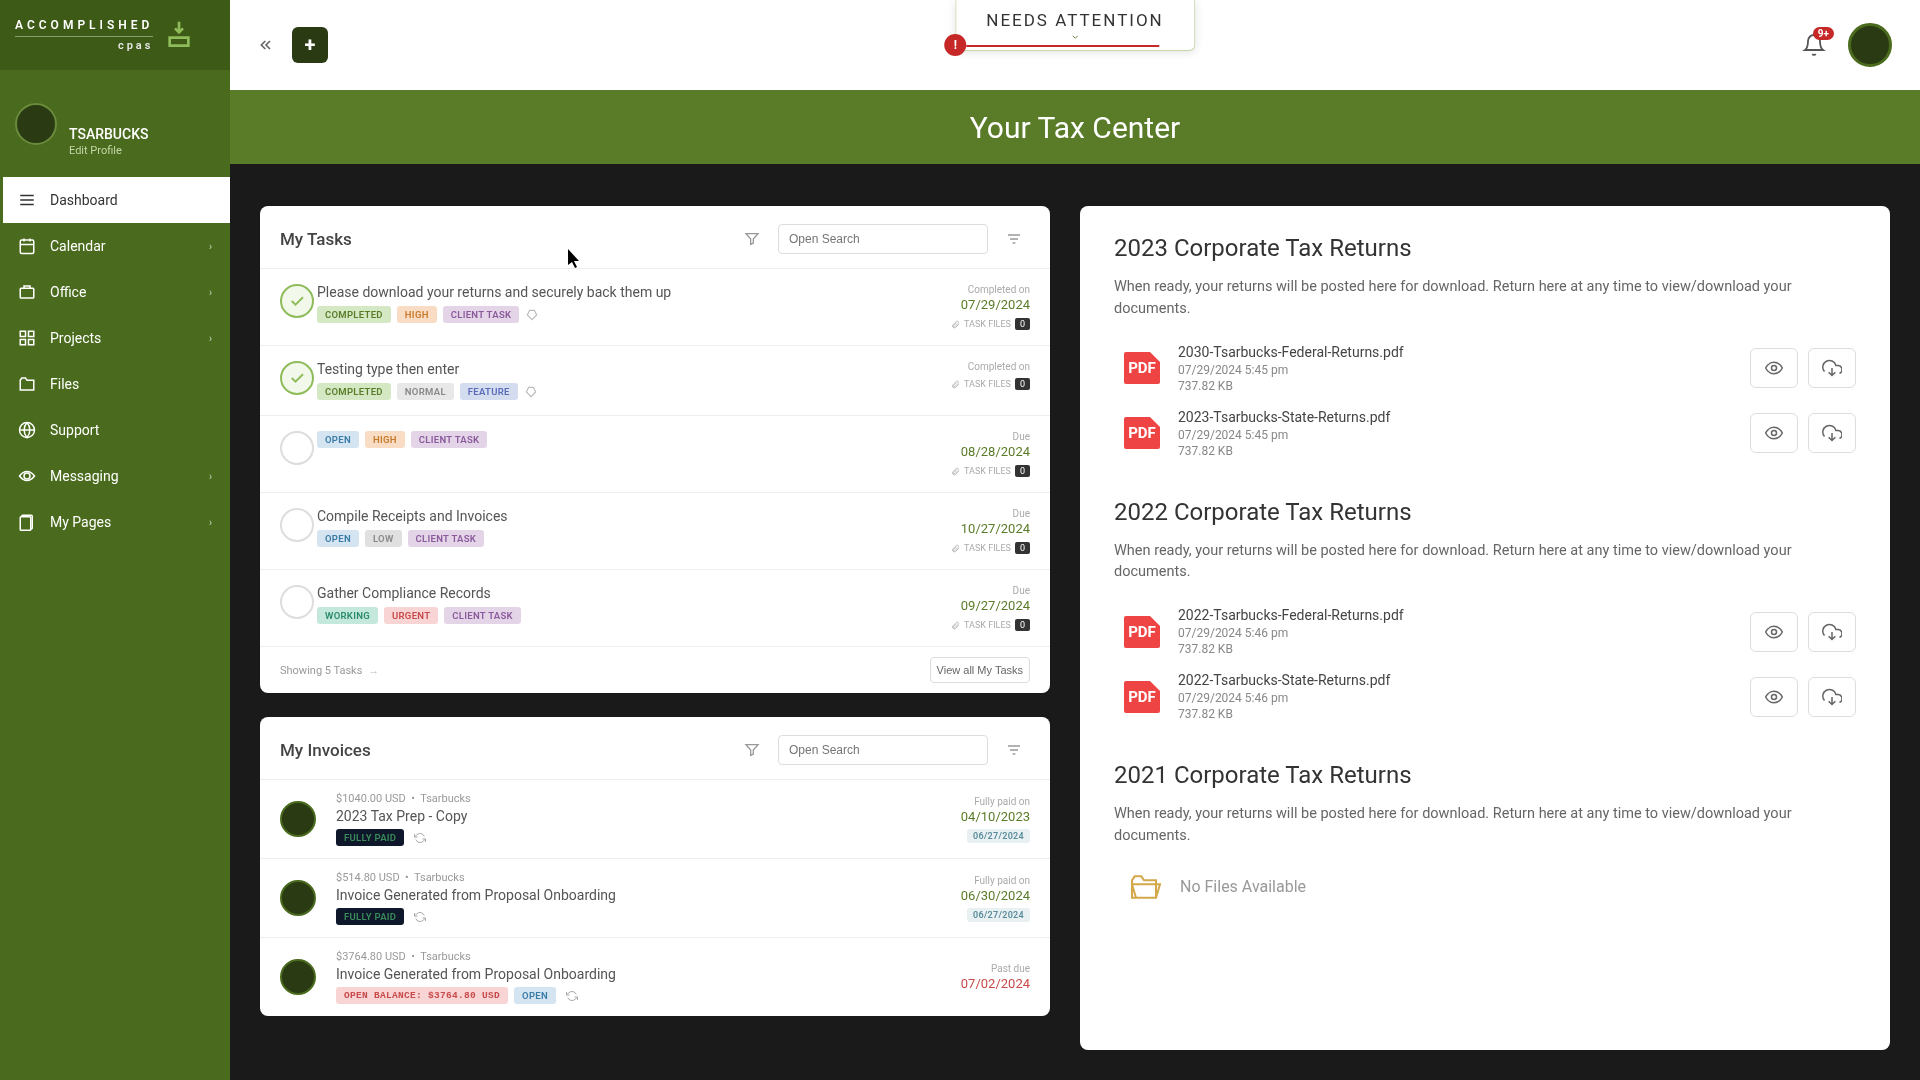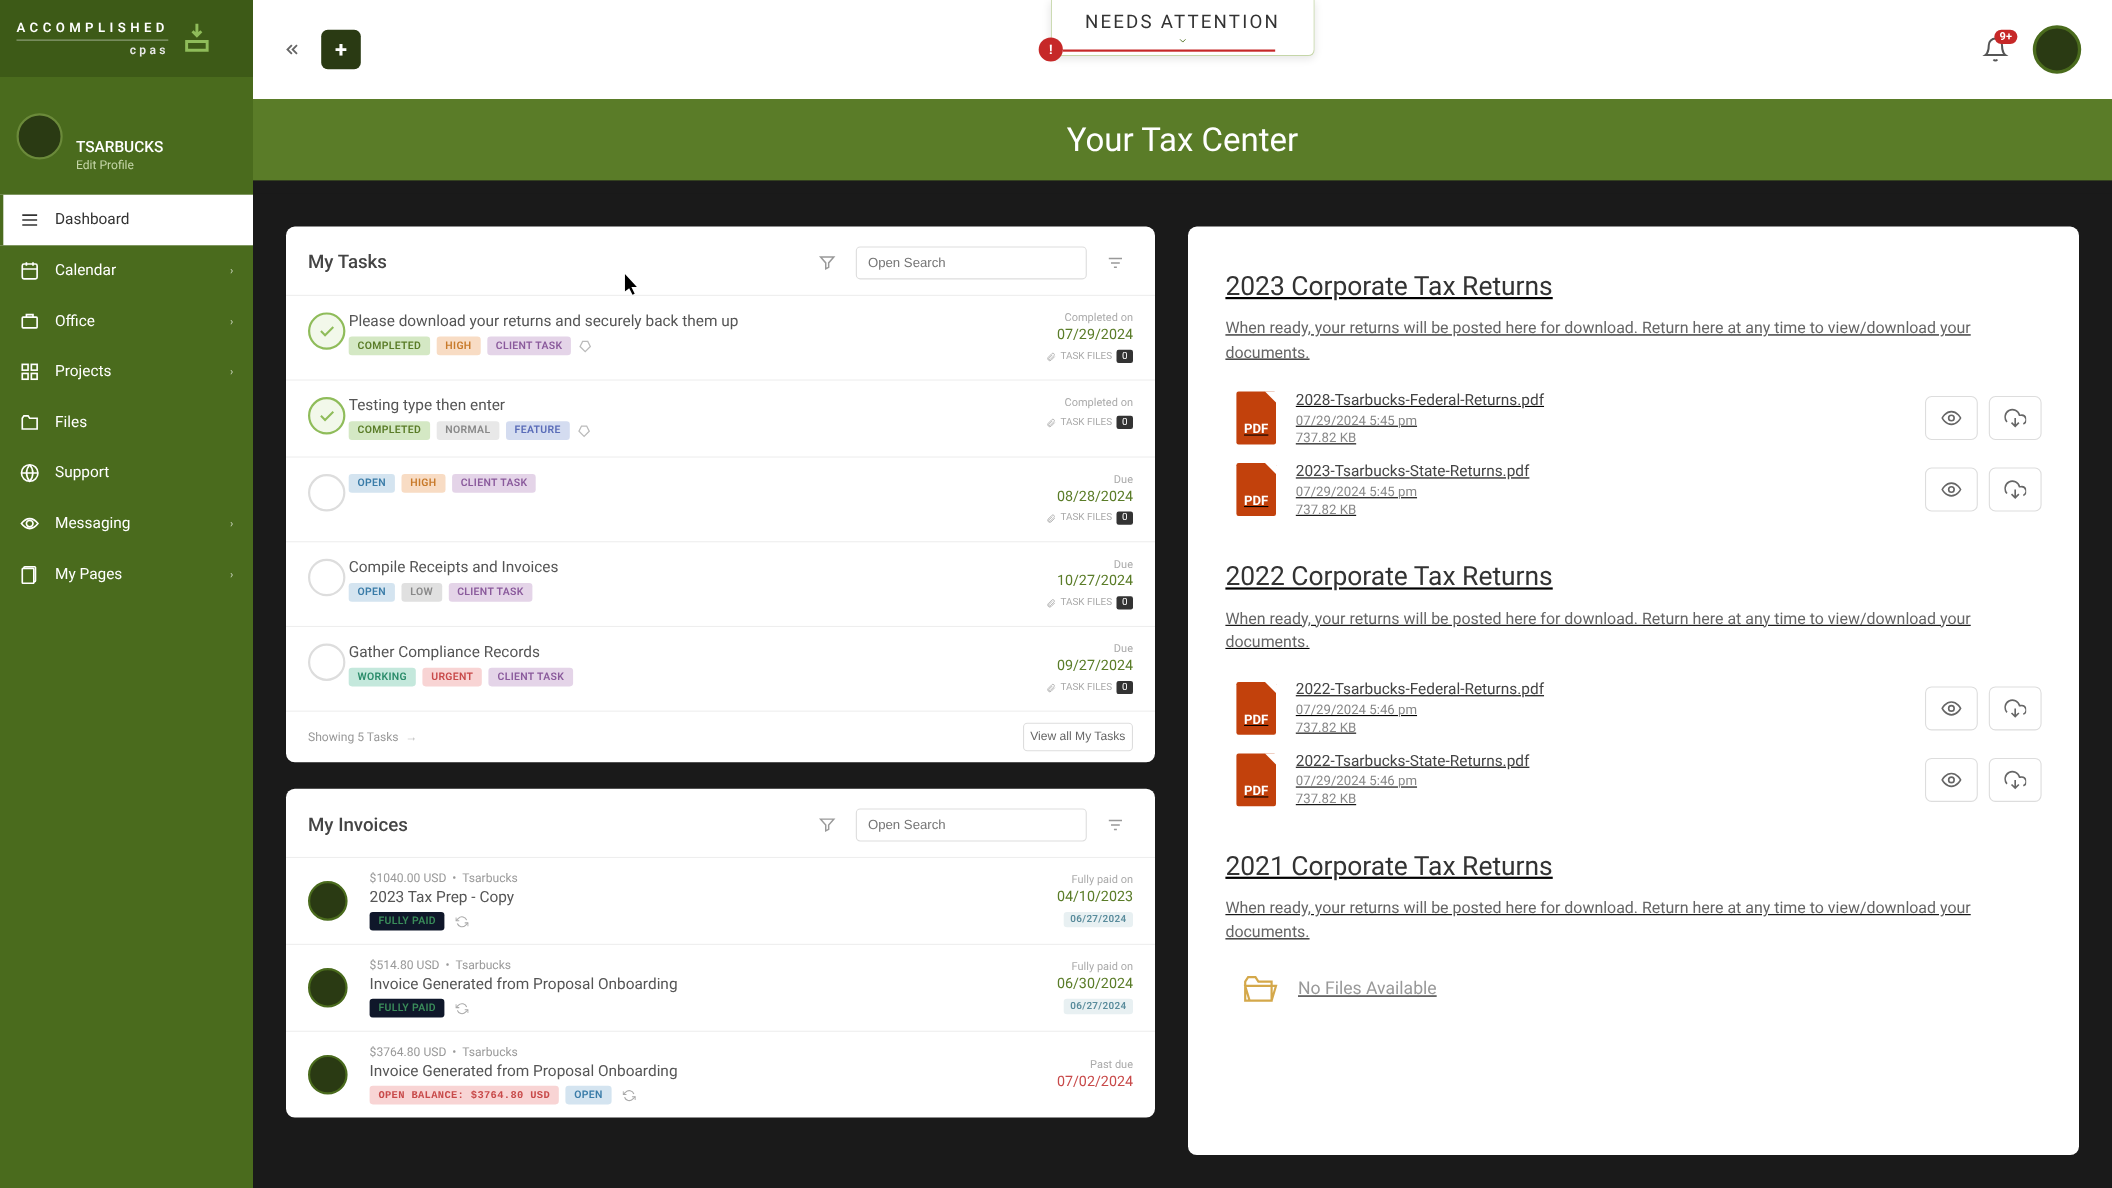--- a/index.html
+++ b/index.html
@@ -88,25 +88,25 @@
 .invoice-body { flex: 1; }
 .invoice-meta-line { font-size: 11px; color: #999; margin-bottom: 3px; }
 .invoice-title { font-size: 14px; color: #555; margin-bottom: 5px; }
 .invoice-right { text-align: right; flex-shrink: 0; }
 .invoice-status-lbl { font-size: 10px; color: #aaa; }
 .invoice-date { font-size: 13px; margin-top: 2px; }
 .invoice-date.green { color: #5a7c28; }
 .invoice-date.red { color: #c84a4a; }
 
 
-.tax-panel { background: #fff; border-radius: 8px; padding: 40px 34px; height: 100%; overflow-y: auto; text-decoration: underline; }
+.tax-panel { background: #fff; border-radius: 8px; padding: 28px 34px; height: 100%; overflow-y: auto; }
 .tax-section-title { font-size: 24px; color: #333; font-weight: 400; margin-bottom: 14px; }
 .tax-section-desc { font-size: 14.5px; color: #666; margin-bottom: 24px; line-height: 1.5; }
 .doc-row { display: flex; align-items: center; gap: 18px; margin-bottom: 16px; padding-left: 10px; }
-.pdf-icon { width: 36px; height: 48px; background: #c2410c; border-radius: 2px; position: relative; flex-shrink: 0; display: flex; align-items: flex-end; justify-content: center; color: #fff; font-size: 12px; font-weight: bold; padding-bottom: 7px; }
+.pdf-icon { width: 36px; height: 32px; background: #ef4444; border-radius: 2px; position: relative; flex-shrink: 0; display: flex; align-items: flex-end; justify-content: center; color: #fff; font-size: 15px; font-weight: bold; padding-bottom: 7px; }
 .pdf-icon::before { content: ''; position: absolute; top: 0; right: 0; border-style: solid; border-width: 0 10px 10px 0; border-color: transparent #fff transparent transparent; }
 .doc-info { flex: 1; }
 .doc-name { font-size: 14px; color: #444; margin-bottom: 3px; }
 .doc-date { font-size: 12px; color: #888; margin-bottom: 2px; }
 .doc-size { font-size: 12px; color: #888; }
 .doc-actions { display: flex; gap: 10px; }
 .doc-action-btn { width: 48px; height: 40px; border: 1px solid #ddd; border-radius: 6px; display: flex; align-items: center; justify-content: center; cursor: pointer; color: #666; }
 .tax-section { margin-bottom: 40px; }
 .no-files { display: flex; align-items: center; gap: 16px; padding-left: 10px; color: #999; }
 .folder-icon { width: 40px; height: 32px; }
@@ -498,21 +498,21 @@
   <div class="col-right">
     <div class="tax-panel">
       <div id="tax-sections">
           <div class="tax-section">
     <div class="tax-section-title">2023 Corporate Tax Returns</div>
     <div class="tax-section-desc">When ready, your returns will be posted here for download. Return here at any time to view/download your documents.</div>
 
       <div class="doc-row">
         <div class="pdf-icon">PDF</div>
         <div class="doc-info">
-          <div class="doc-name">2028-Tsarbucks-Federal-Returns.pdf</div>
+          <div class="doc-name">2030-Tsarbucks-Federal-Returns.pdf</div>
           <div class="doc-date">07/29/2024 5:45 pm</div>
           <div class="doc-size">737.82 KB</div>
         </div>
         <div class="doc-actions">
           <div class="doc-action-btn">
                   <svg width="20" height="20" viewBox="0 0 24 24" fill="none" stroke="#666" stroke-width="1.8">
                     <path d="M2 12s3.5-7 10-7 10 7 10 7-3.5 7-10 7-10-7-10-7z"></path>
                     <circle cx="12" cy="12" r="3"></circle>
                   </svg>
                 </div>

